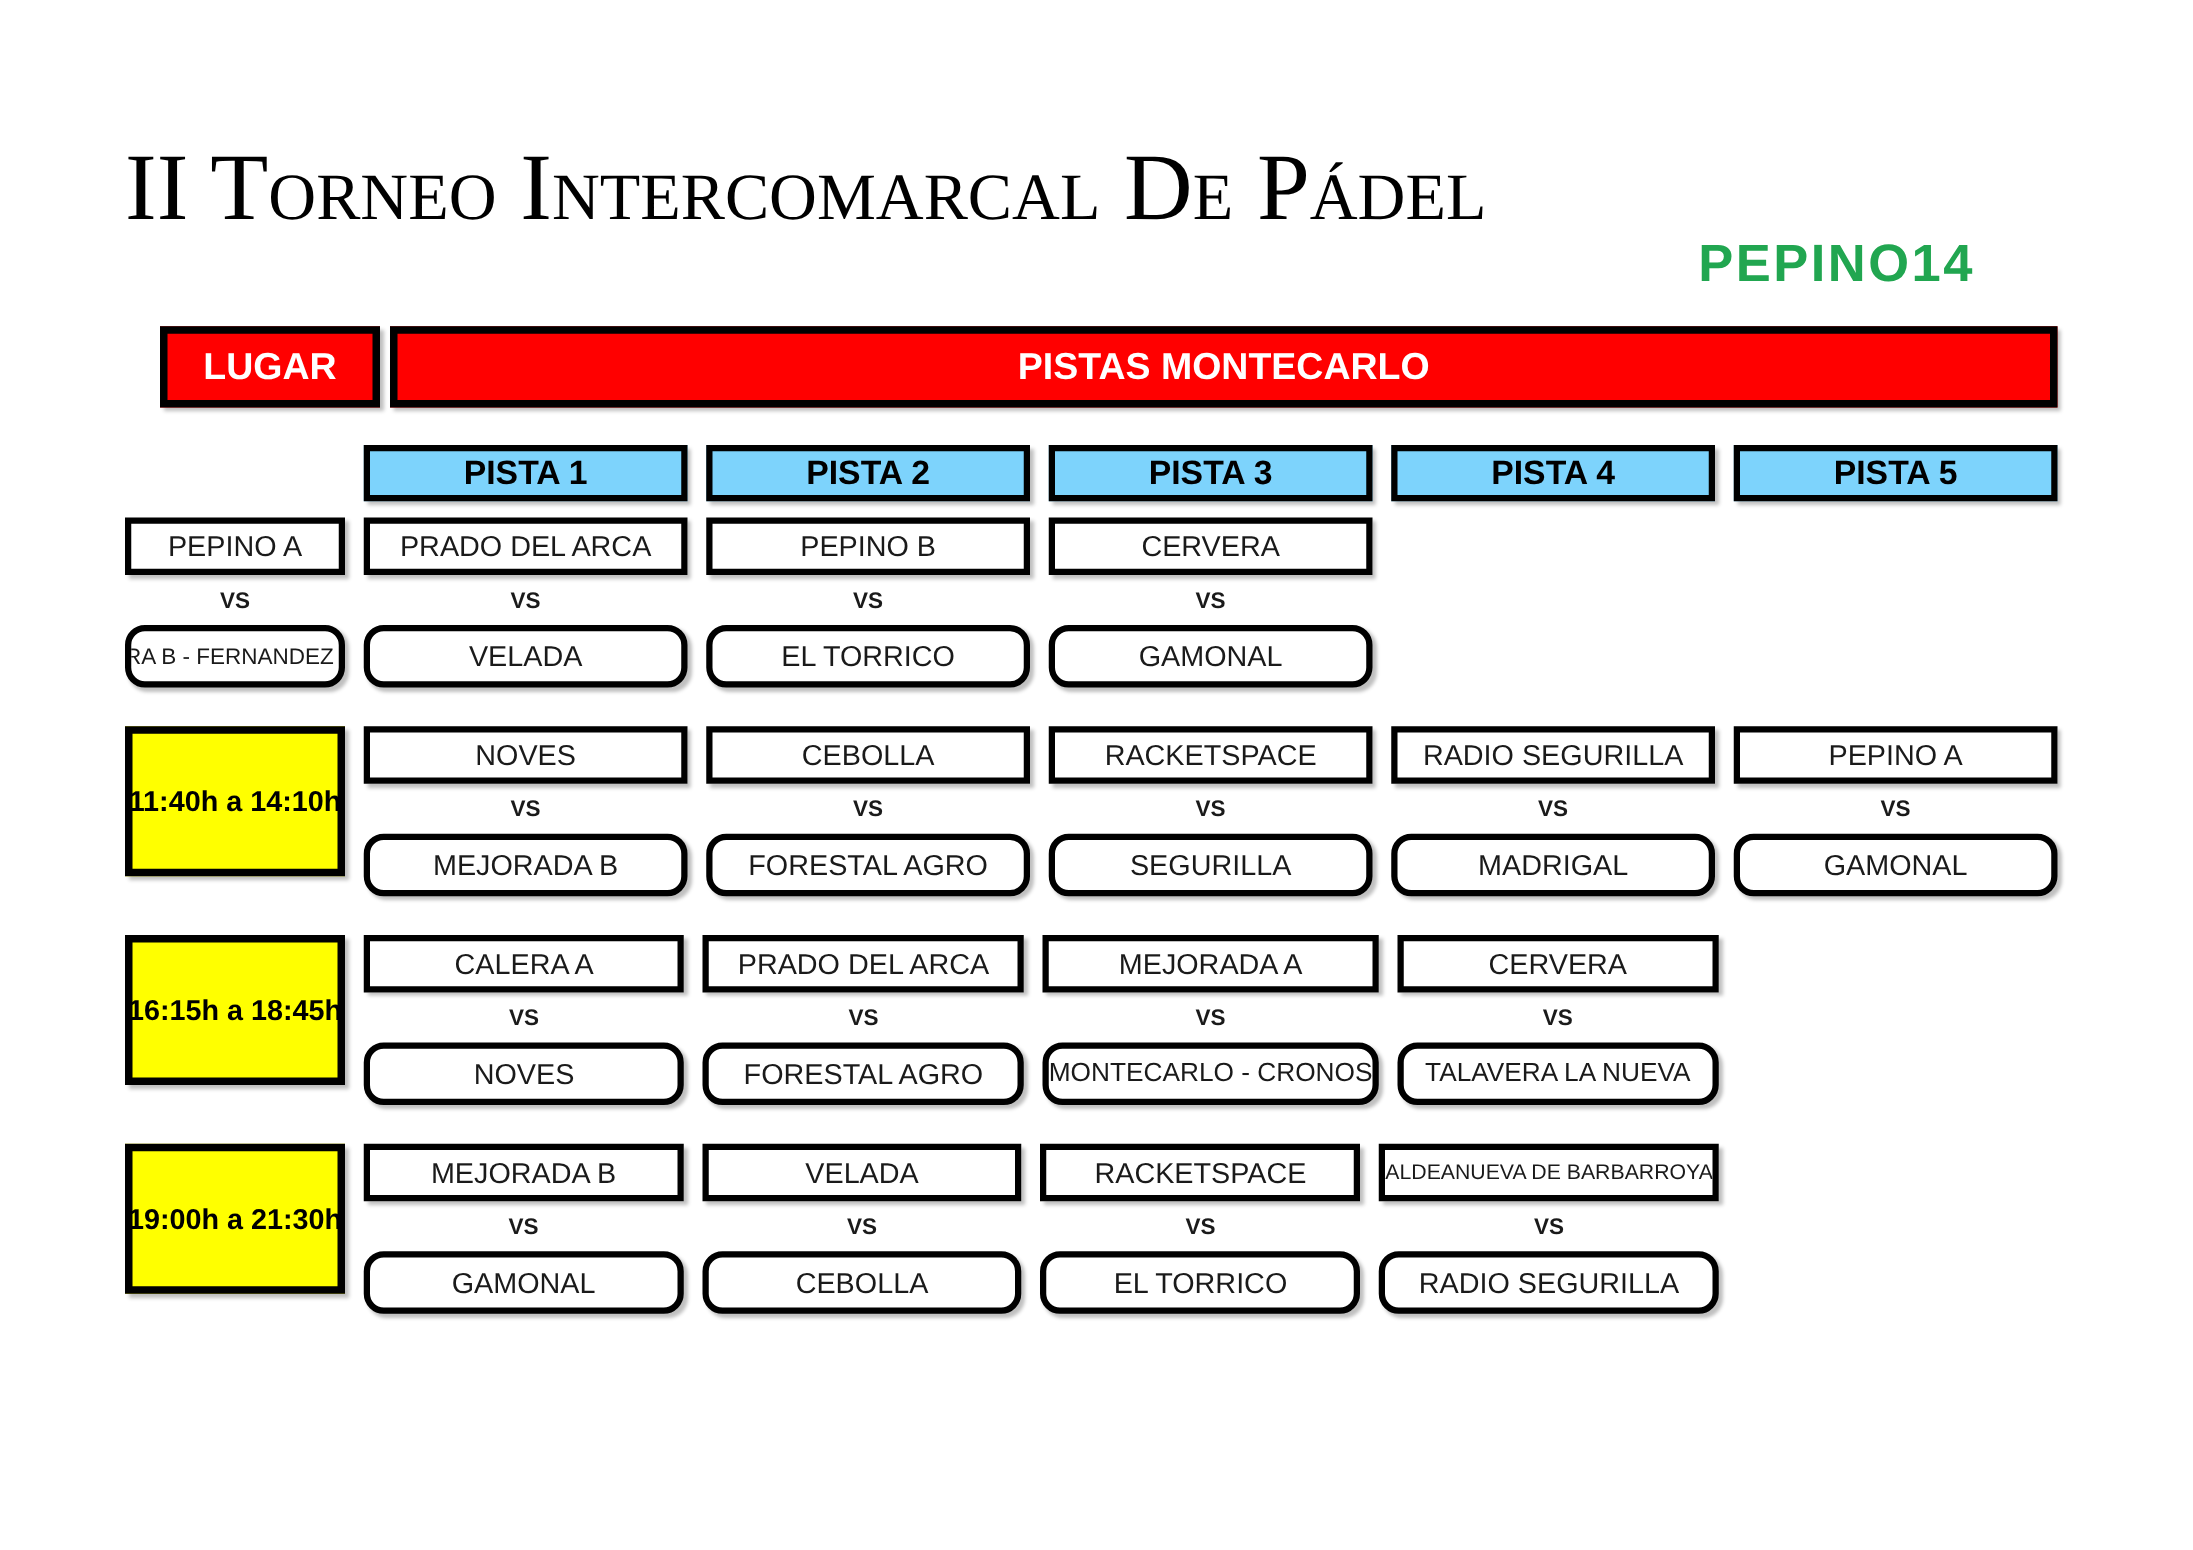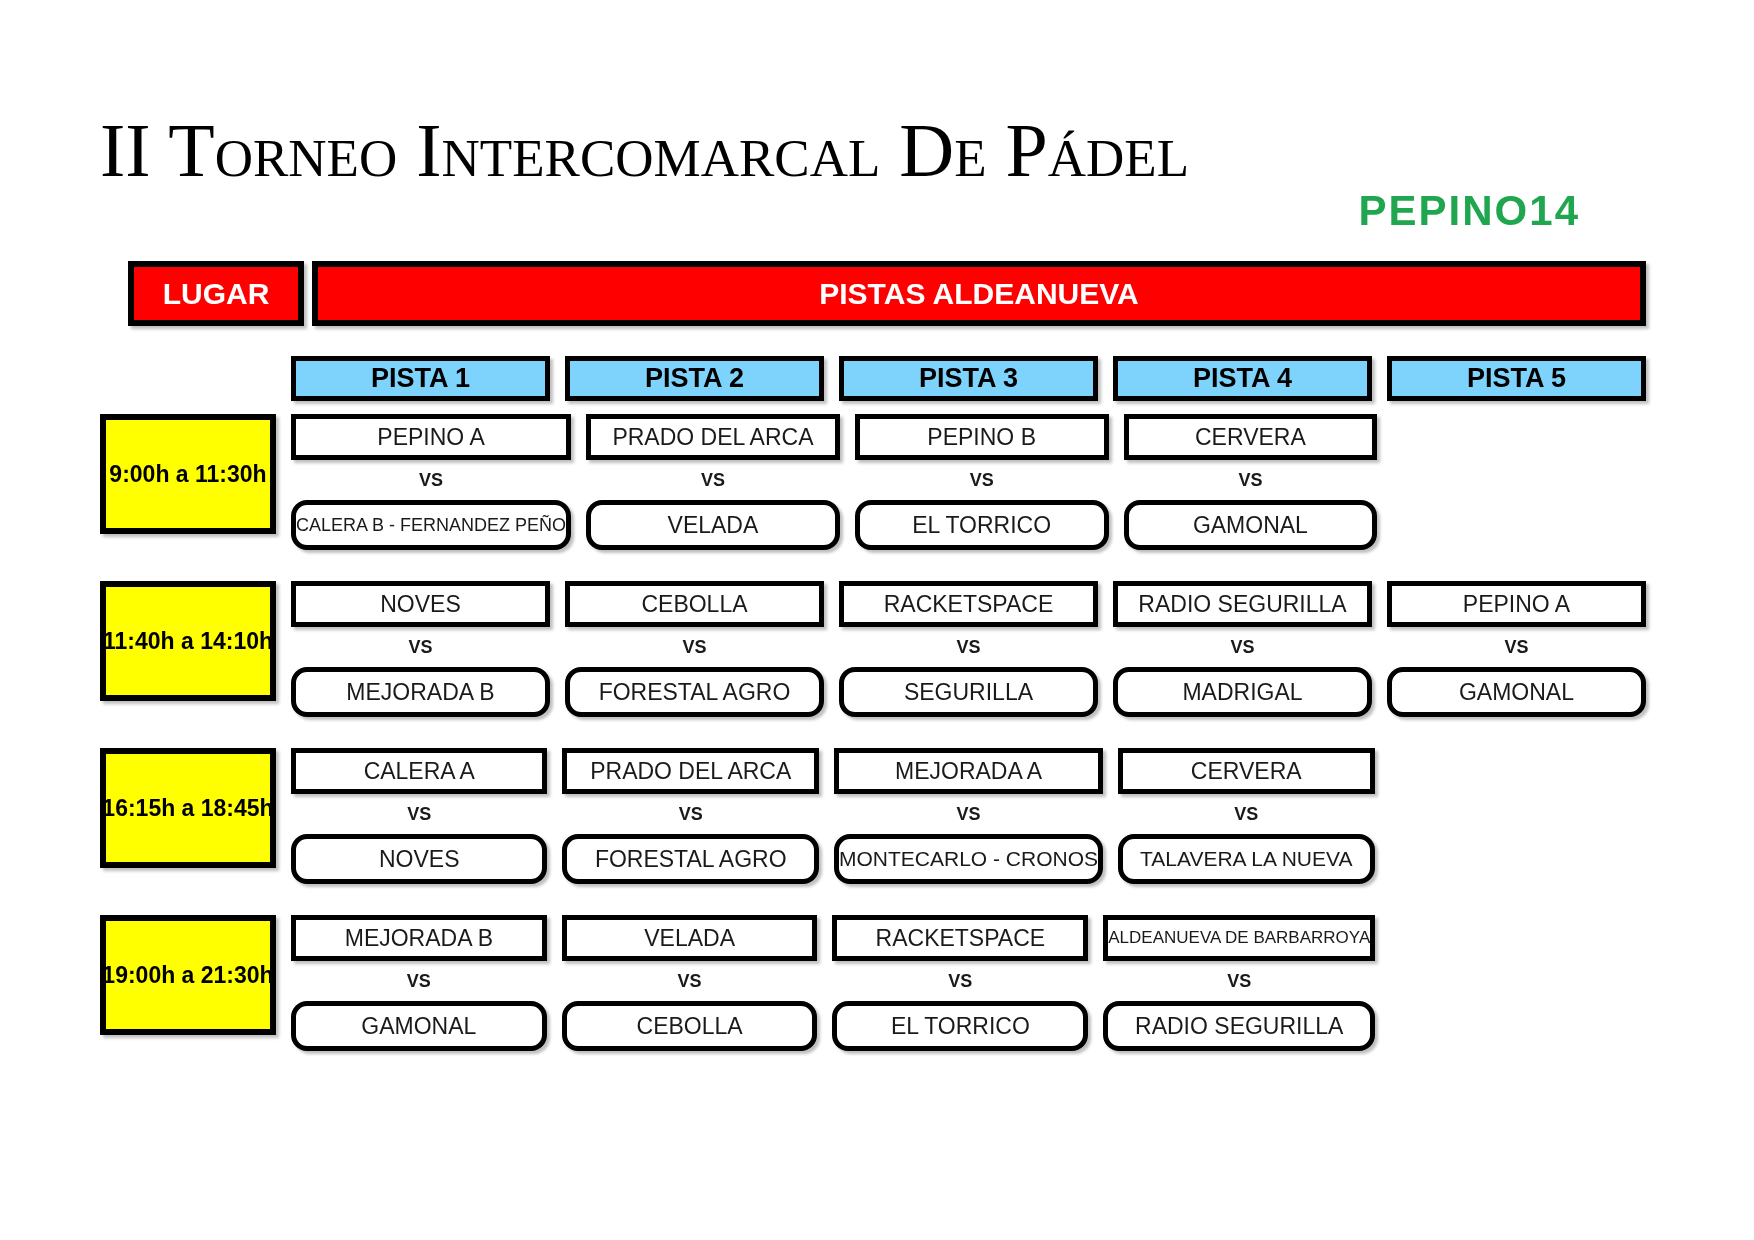--- a/index.html
+++ b/index.html
@@ -117,35 +117,34 @@
 
   <div class="title">II Torneo Intercomarcal De Pádel</div>
   <div class="subtitle">PEPINO14</div>
 
 
   <div class="lugar-row">
     <div class="redbox">
       <span>LUGAR</span>
     </div>
     <div class="redbox">
-      <span>PISTAS ALDEANUEVA</span>
+      <span>PISTAS MONTECARLO</span>
     </div>
   </div>
 
   <div class="grid header-row">
     <div class="empty-cell"></div>
     <div class="pista-header">PISTA 1</div>
     <div class="pista-header">PISTA 2</div>
     <div class="pista-header">PISTA 3</div>
     <div class="pista-header">PISTA 4</div>
     <div class="pista-header">PISTA 5</div>
   </div>
 
   <div class="grid schedule-row first">
-    <div class="time-box">9:00h a 11:30h</div>
     <div class="match">
       <div class="team top">PEPINO A</div>
       <div class="vs">vs</div>
       <div class="team bottom sm">CALERA B - FERNANDEZ PEÑO</div>
     </div>
     <div class="match">
       <div class="team top">PRADO DEL ARCA</div>
       <div class="vs">vs</div>
       <div class="team bottom">VELADA</div>
     </div>

